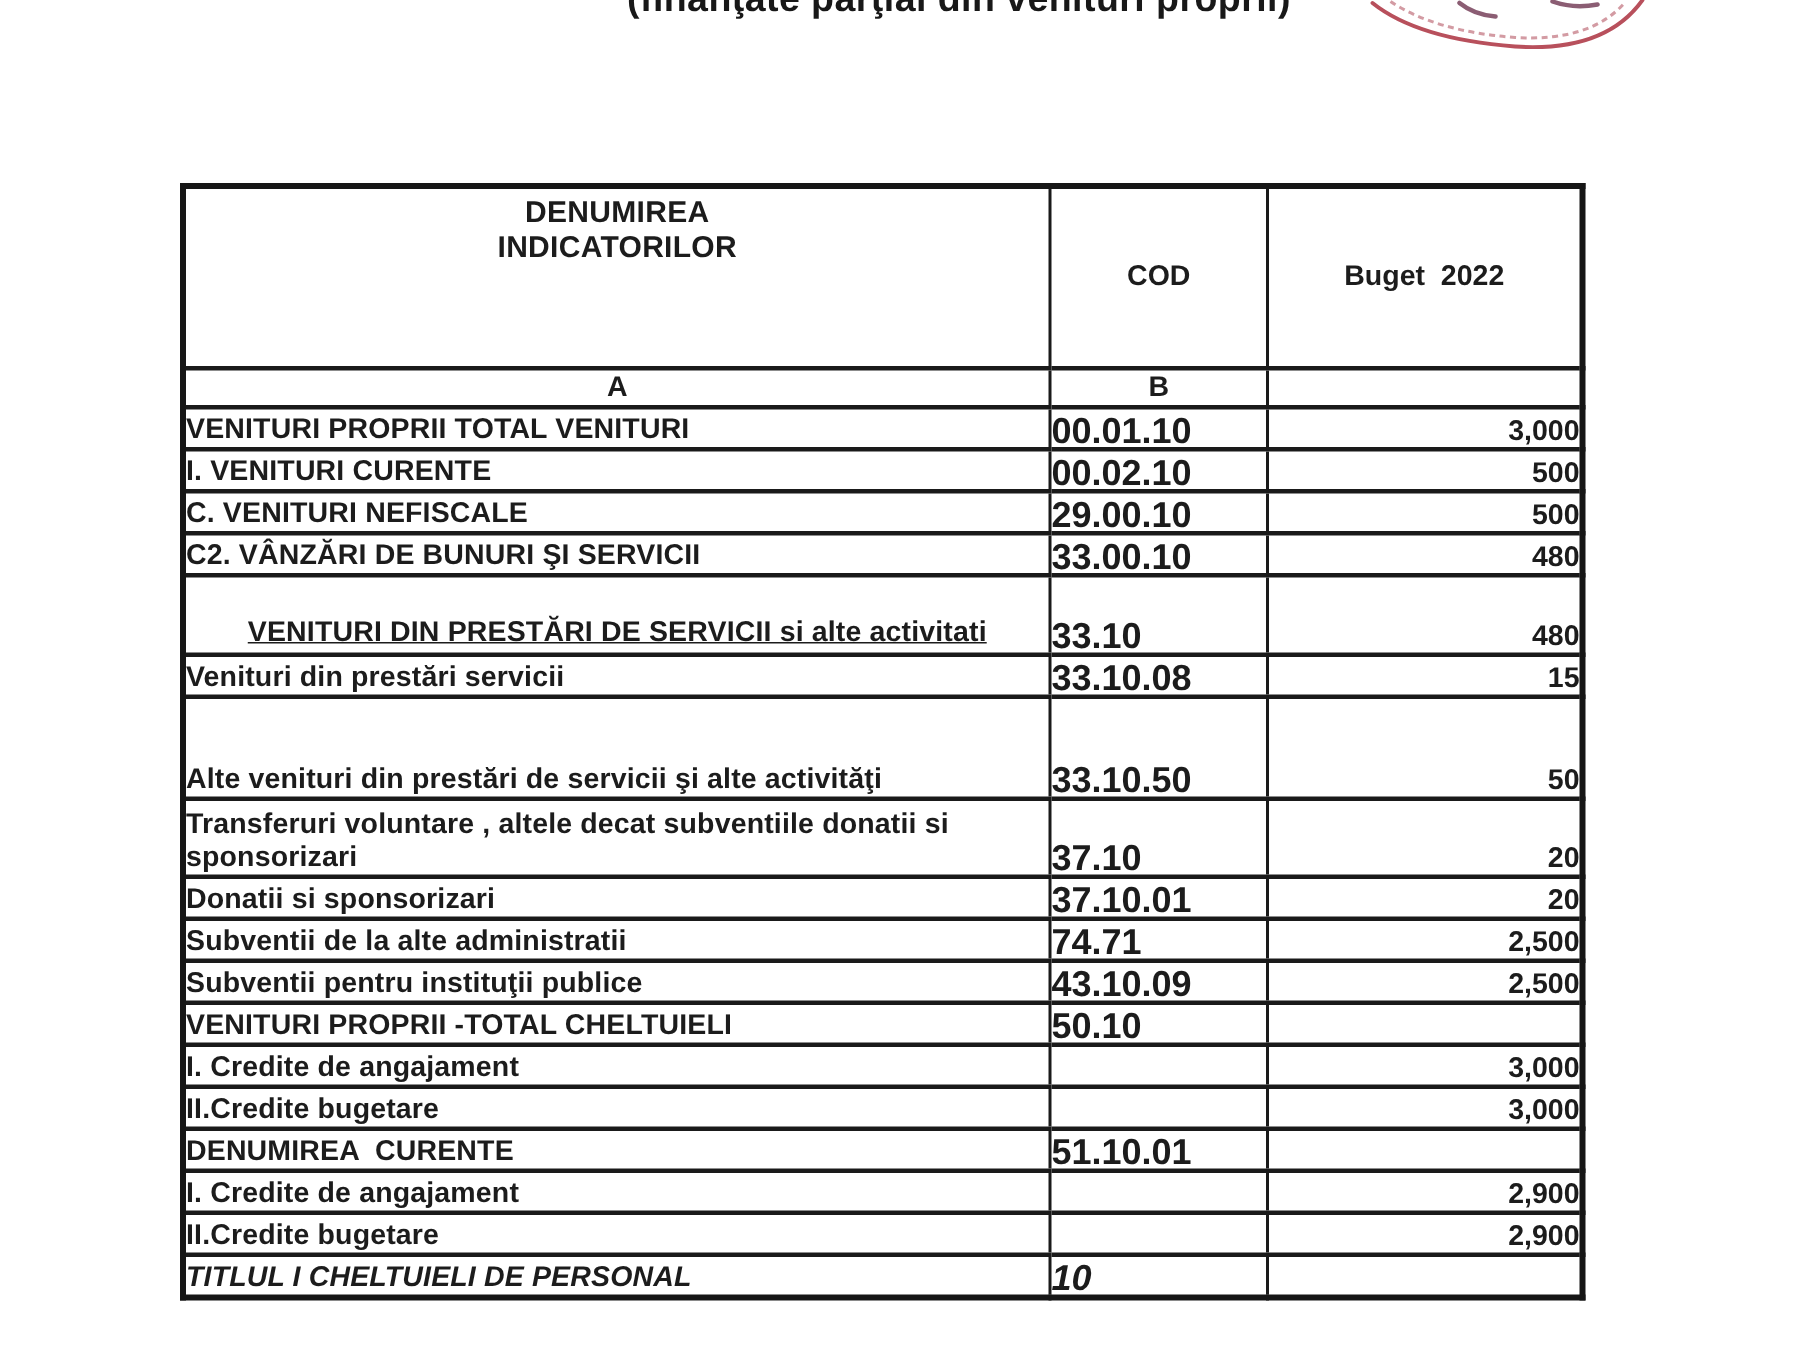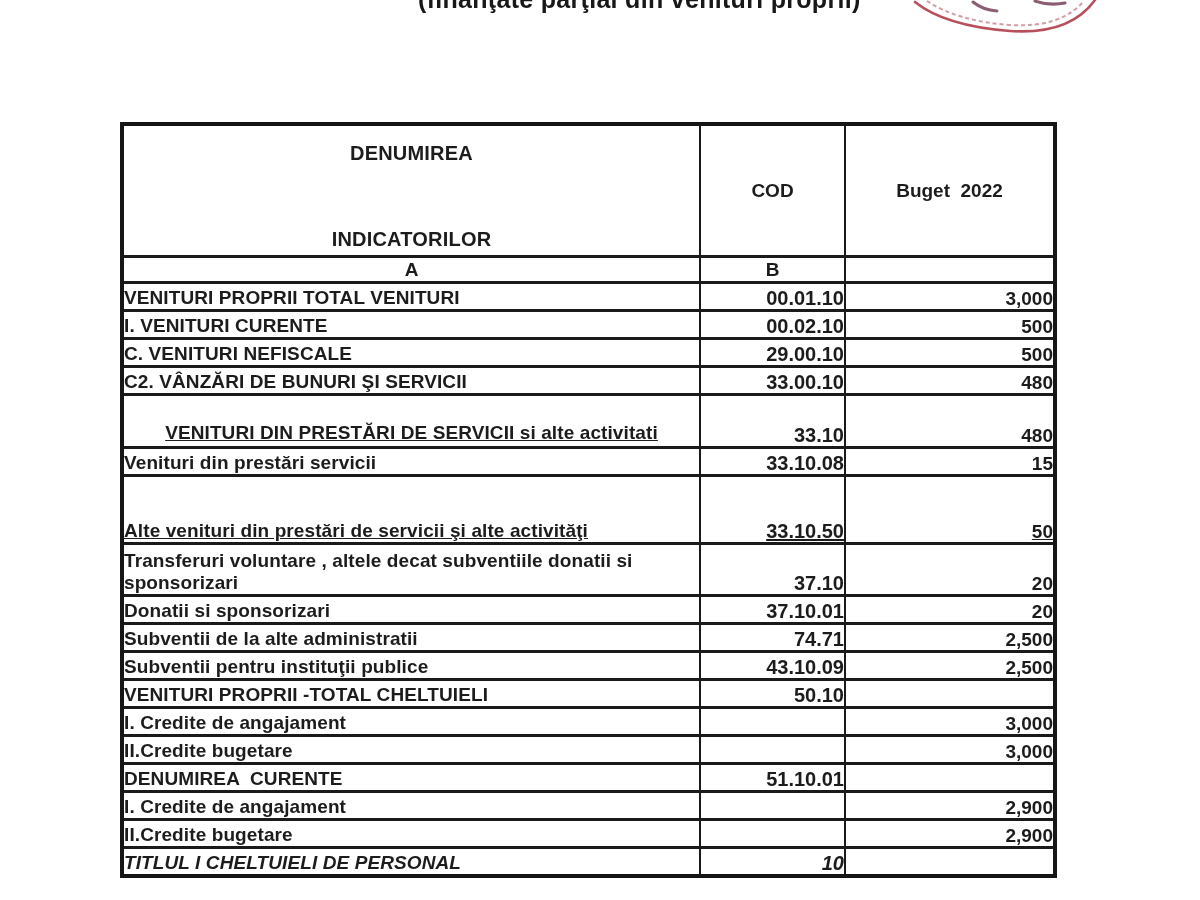--- a/index.html
+++ b/index.html
@@ -61,23 +61,23 @@
   
   tr.head-row { height: 113px; }
   th.h-name {
     vertical-align: top;
     font-size: 20px;
     letter-spacing: 0.2px;
   }
   .h-name-inner {
     height: 109px;
     display: flex; flex-direction: column;
-    justify-content: space-between;
+    justify-content: flex-start;
     align-items: center;
-    padding: 16px 0 4px 0;
+    padding: 5px 0 4px 0;
     font-weight: 700;
     border-radius: 14px;
   }
   th.h-cod, th.h-val {
     vertical-align: middle;
     text-align: center;
     font-size: 19px;
     font-weight: 700;
     white-space: pre;
   }
@@ -99,22 +99,22 @@
     padding: 0 2px 2px 3px;
     white-space: pre-wrap;
     letter-spacing: 0.1px;
   }
   td.col-name.center {
     text-align: center;
     line-height: 26px;
     text-decoration: underline;
   }
   td.col-cod {
-    font-size: 20px;
-    text-align: right;
+    font-size: 24px;
+    text-align: left;
     vertical-align: bottom;
     padding-bottom: 3px;
     line-height: 21px;
   }
   td.col-value {
     font-size: 19px;
     text-align: right;
     vertical-align: bottom;
     padding: 0 6px 2px 0;
     line-height: 21px;
@@ -182,21 +182,21 @@
         <tr style="height: 53px;">
           <td class="col-name center">VENITURI DIN PRESTĂRI DE SERVICII si alte activitati</td>
           <td class="col-cod">33.10</td>
           <td class="col-value">480</td>
         </tr>
         <tr>
           <td class="col-name">Venituri din prestări servicii</td>
           <td class="col-cod">33.10.08</td>
           <td class="col-value">15</td>
         </tr>
-        <tr style="height: 68px; text-decoration: underline;">
+        <tr style="height: 68px;">
           <td class="col-name">Alte venituri din prestări de servicii şi alte activităţi</td>
           <td class="col-cod">33.10.50</td>
           <td class="col-value">50</td>
         </tr>
         <tr style="height: 52px;">
           <td class="col-name">Transferuri voluntare , altele decat subventiile donatii si sponsorizari</td>
           <td class="col-cod">37.10</td>
           <td class="col-value">20</td>
         </tr>
         <tr>

